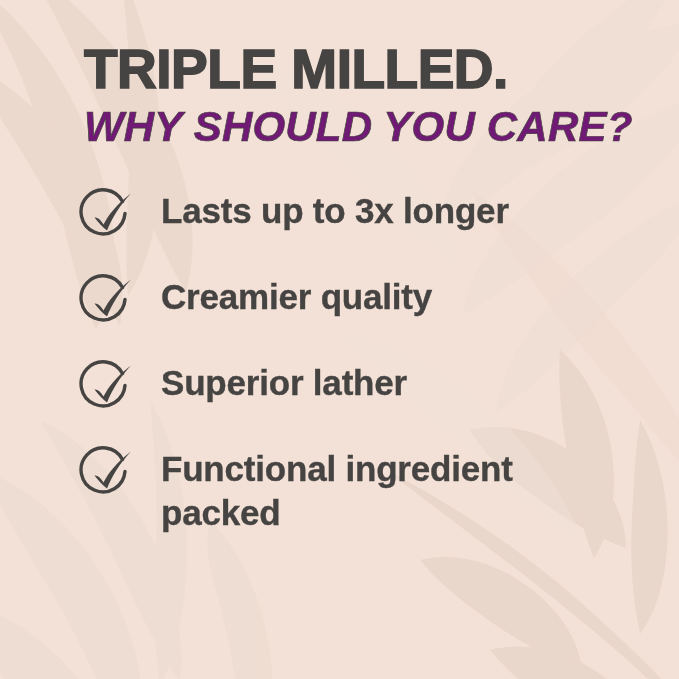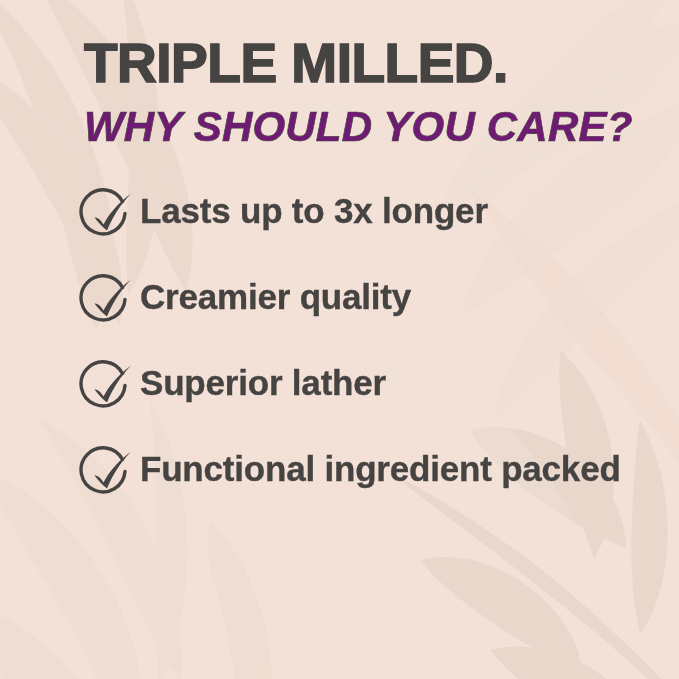--- a/index.html
+++ b/index.html
@@ -34,21 +34,21 @@
   
   #content {
     position: absolute;
     inset: 0;
     padding: 0;
   }
 
   .headline {
     position: absolute;
     left: 84px;
-    top: 36px;
+    top: 42px;
     font-size: 55px;
     line-height: 1.0;
     font-weight: 700;
     letter-spacing: -0.5px;
     color: #464442;
     white-space: nowrap;
     -webkit-text-stroke: 1.6px #464442;
   }
 
   .subhead {
@@ -83,20 +83,21 @@
   .check-icon {
     flex: 0 0 auto;
     width: 62px;
     height: 60px;
     margin-top: 0px;
     margin-left: 0px;
   }
 
   .bullet-text {
     flex: 1 1 auto;
+    margin-left: 21px;
     margin-top: 1px;
     font-size: 35px;
     line-height: 44px;
     font-weight: 700;
     color: #464442;
     letter-spacing: -0.2px;
     -webkit-text-stroke: 0.35px #464442;
   }
 </style>
 </head>

